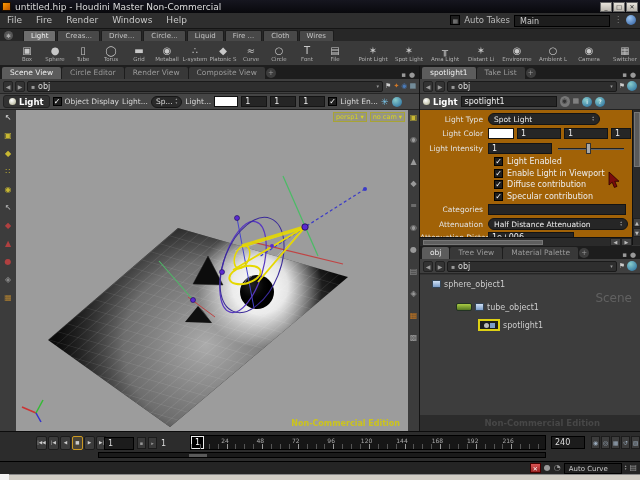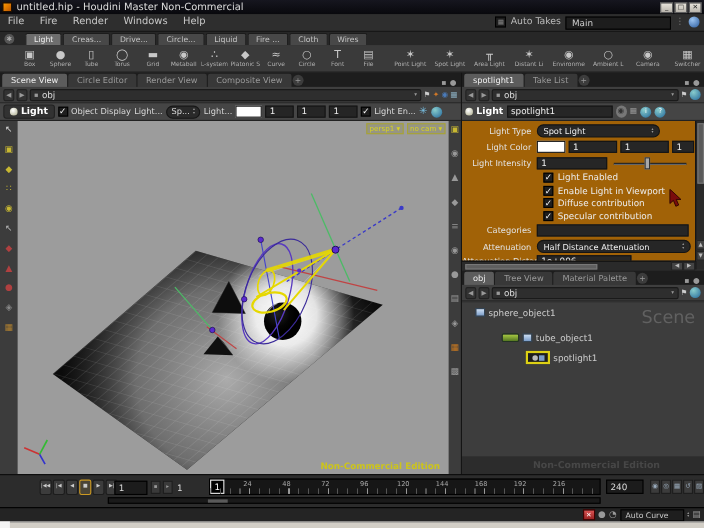--- a/index.html
+++ b/index.html
@@ -90,21 +90,21 @@
   .cblabel{font-size:8px;color:#ececec;white-space:nowrap}
   .vscroll{position:absolute;left:632px;top:110px;width:8px;height:135px;background:#2a2a2a;border-left:1px solid #111}
   .vthumb{position:absolute;left:1px;top:2px;width:6px;height:55px;background:#5a5a5a;border:1px solid #777}
   .vsbtn{position:absolute;left:0;width:8px;height:9px;background:#444;color:#bbb;font-size:5px;text-align:center;line-height:9px;border:1px solid #222}
   .hscroll{position:absolute;left:420px;top:237px;width:212px;height:9px;background:#2a2a2a;border-top:1px solid #111;display:flex;align-items:center}
   .hthumb{margin-left:3px;width:120px;height:5px;background:#5f5f5f;border:1px solid #777}
   .hsbtns{margin-left:auto;display:flex}
   .hsbtn{width:11px;height:8px;background:#444;border:1px solid #222;color:#bbb;font-size:5px;text-align:center;line-height:7px}
 
   .treecontent{position:absolute;left:420px;top:275px;width:220px;height:140px;background:#3d3d3d;overflow:hidden}
-  .scene-watermark{position:absolute;right:8px;top:4px;color:#616161;font-size:16px}
+  .scene-watermark{position:absolute;right:8px;top:16px;color:#616161;font-size:12px}
   .tree-row{display:flex;align-items:center;height:14px;gap:3px;font-size:8px;color:#ccc;white-space:nowrap}
   .tr-flag,.tr-cube,.tr-light{display:none}
   .row-geo .tr-cube{display:inline-block}
   .row-tube .tr-flag,.row-tube .tr-cube{display:inline-block}
   .row-light .tr-light{display:inline-flex}
   .tr-cube{width:9px;height:8px;background:linear-gradient(#cfe0f4,#7a9cc8);border:1px solid #345}
   .tr-flag{width:16px;height:8px;background:linear-gradient(#aacc44,#557722);border:1px solid #232;border-radius:2px}
   .tr-light{width:22px;height:12px;border:2px solid #ddd014;background:#1d1d1d;align-items:center;justify-content:center;gap:1px}
   .tr-light i{width:5px;height:5px;background:#bbb;border-radius:50%}
   .tr-light b{width:5px;height:5px;background:#7a9cc8}

